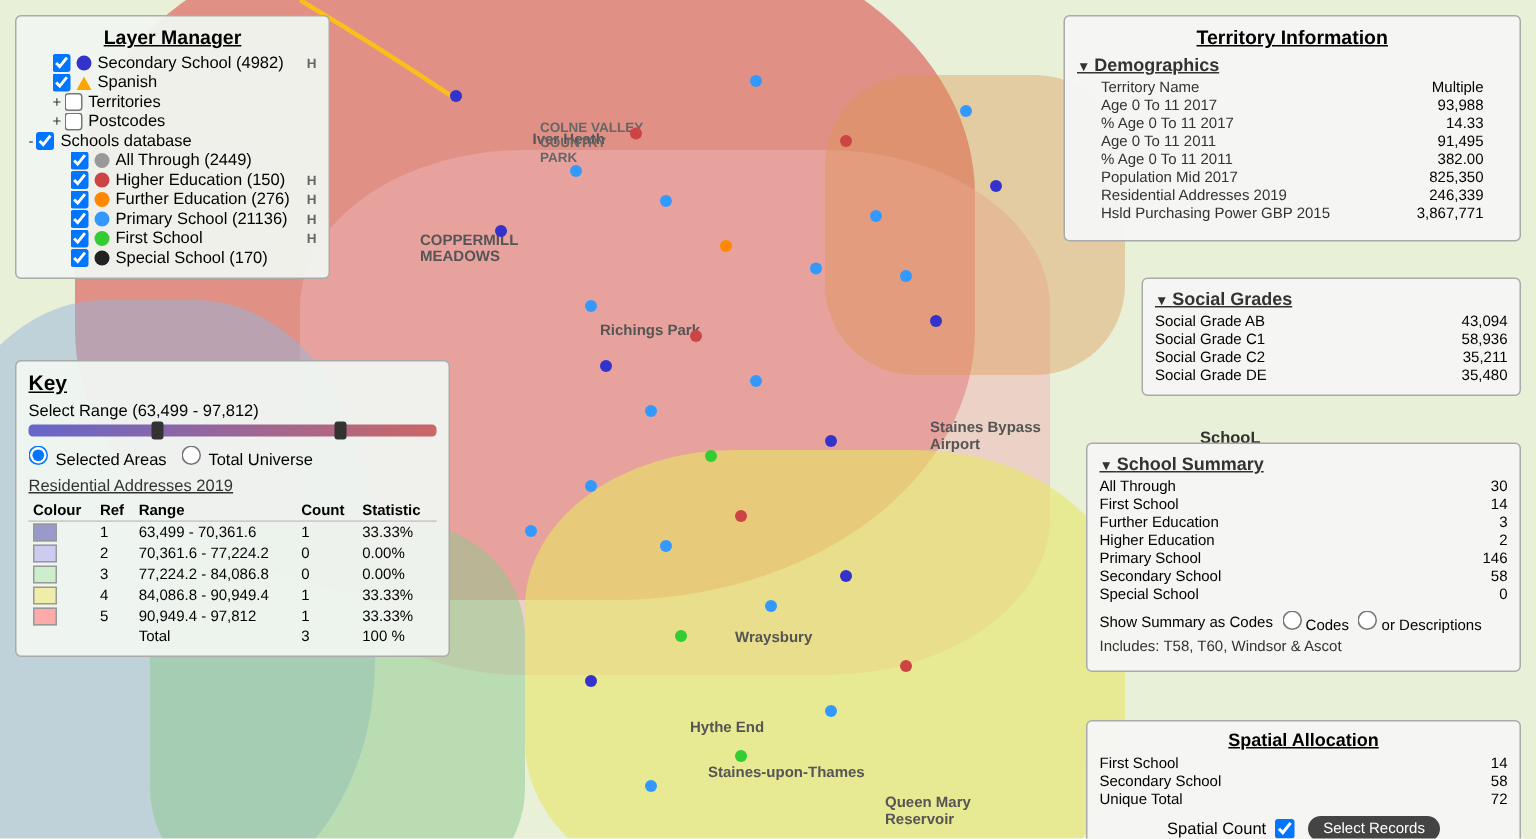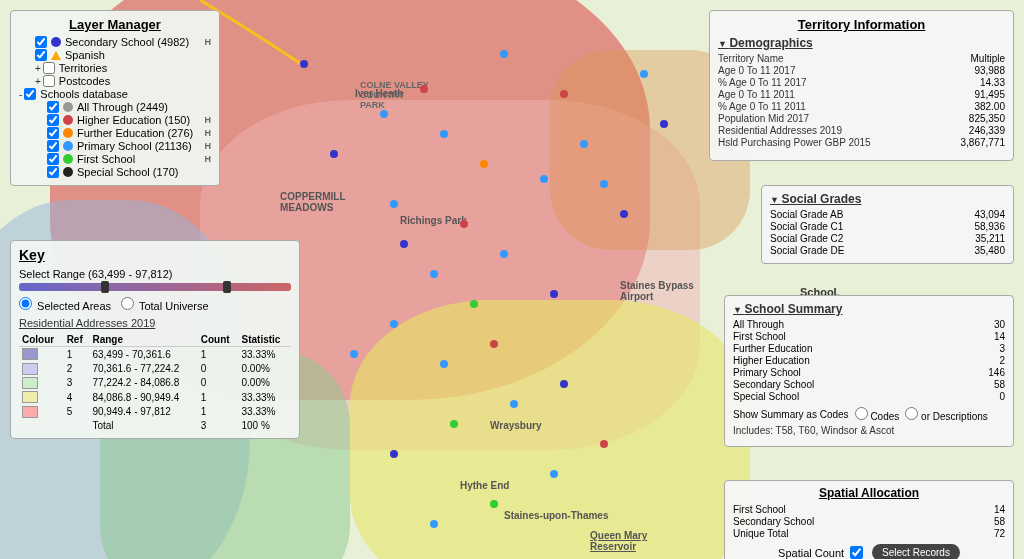--- a/index.html
+++ b/index.html
@@ -192,21 +192,21 @@
       font-weight: bold;
       text-decoration: underline;
       margin-bottom: 3px;
       color: #333;
     }
     .tp-section-title::before { content: "▼ "; font-size: 9px; }
     .tp-row {
       display: flex;
       justify-content: space-between;
       font-size: 10px;
-      margin: 1px 0;
+      margin: 1px 16px;
     }
     .tp-label { color: #333; }
     .tp-value { color: #000; font-weight: 500; }
     .tp-section { margin-bottom: 6px; }
 
     
     #social-grades-panel {
       top: 185px;
       right: 10px;
       width: 253px;
@@ -350,25 +350,25 @@
 
     <rect x="310" y="105" width="32" height="12" rx="2" fill="#ffcc00" opacity="0.9"></rect>
     <text x="326" y="115" font-size="9" fill="#333" text-anchor="middle" font-weight="bold">A4007</text>
 
     <rect x="600" y="190" width="32" height="12" rx="2" fill="#ddd" opacity="0.8"></rect>
     <text x="616" y="200" font-size="9" fill="#333" text-anchor="middle">X4686</text>
   </svg>
 
   <div class="map-label" style="left:490px;top:420px;">Wraysbury</div>
   <div class="map-label" style="left:460px;top:480px;">Hythe End</div>
-  <div class="map-label" style="left:504px;top:510px;">Staines-upon-Thames</div>
+  <div class="map-label" style="left:472px;top:510px;">Staines-upon-Thames</div>
   <div class="map-label" style="left:400px;top:215px;">Richings Park</div>
   <div class="map-label" style="left:355px;top:88px;">Iver Heath</div>
-  <div class="map-label" style="left:280px;top:155px;margin-top:36px;">COPPERMILL<br>MEADOWS</div>
-  <div class="map-label" style="left:590px;top:530px;text-decoration:underline;">Queen Mary<br>Reservoir</div>
+  <div class="map-label" style="left:280px;top:155px;">COPPERMILL<br>MEADOWS</div>
+  <div class="map-label" style="left:590px;top:530px;">Queen Mary<br>Reservoir</div>
   <div class="map-label" style="left:360px;top:80px;font-size:9px;color:#666;">COLNE VALLEY<br>COUNTRY<br>PARK</div>
   <div class="map-label" style="left:620px;top:280px;">Staines Bypass<br>Airport</div>
   <div class="map-label" style="left:800px;top:286px;font-size:11px;font-weight:bold;color:#333;">SchooL</div>
 
   <div class="map-dot" style="top:60px;left:300px;background:#3333cc;"></div>
   <div class="map-dot" style="top:85px;left:420px;background:#cc4444;"></div>
   <div class="map-dot" style="top:110px;left:380px;background:#3399ff;"></div>
   <div class="map-dot" style="top:130px;left:440px;background:#3399ff;"></div>
   <div class="map-dot" style="top:150px;left:330px;background:#3333cc;"></div>
   <div class="map-dot" style="top:160px;left:480px;background:#ff8800;"></div>

